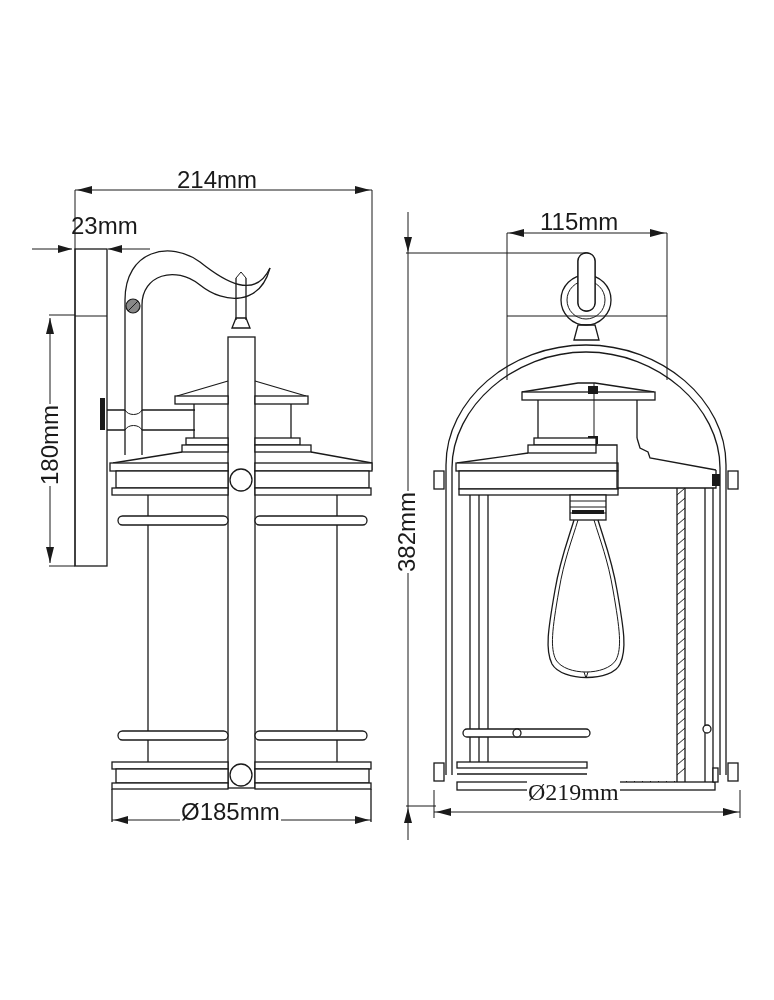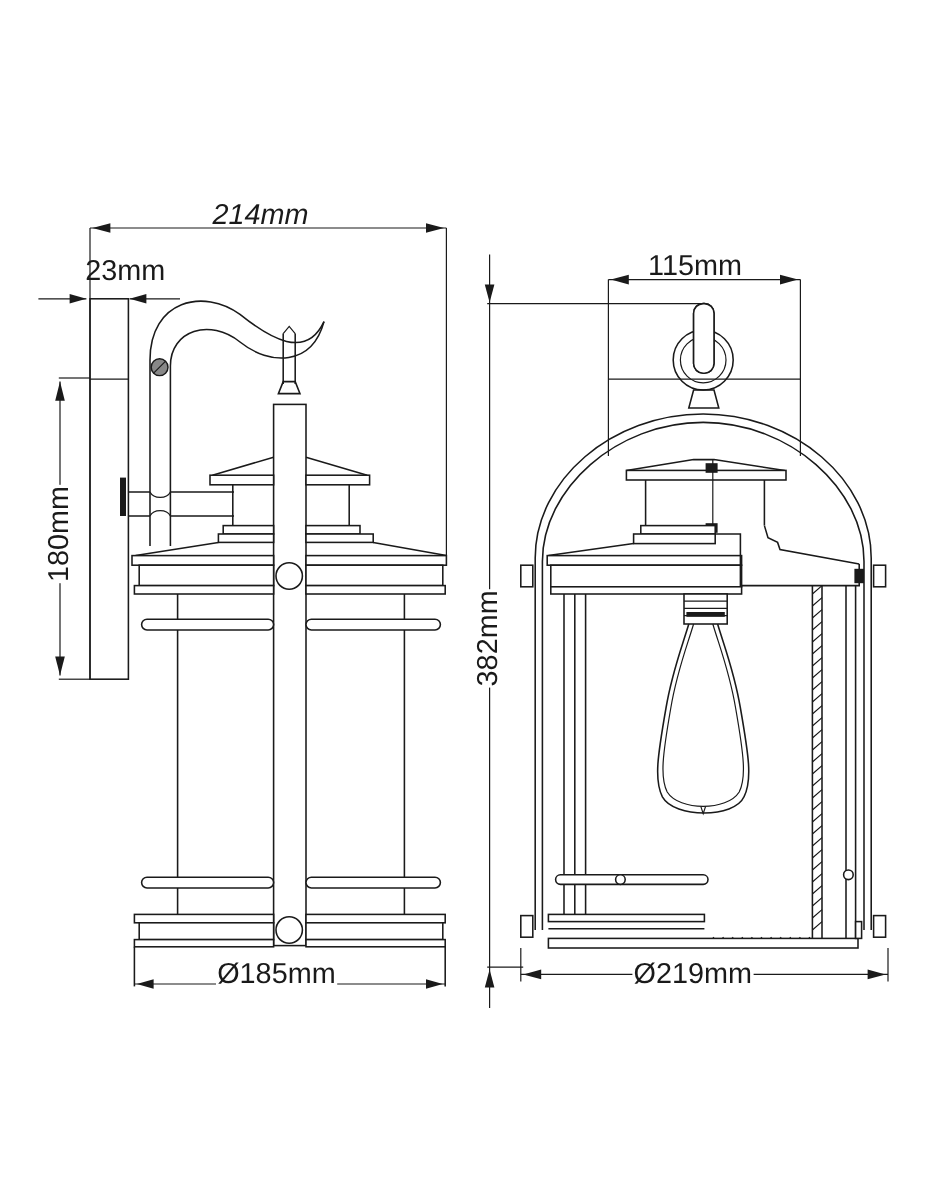--- a/index.html
+++ b/index.html
@@ -182,19 +182,19 @@
     <rect class="ln-fill" x="713" y="768" width="5" height="14"></rect>
 
     <line class="dim" x1="434" y1="790" x2="434" y2="818"></line>
     <line class="dim" x1="740" y1="790" x2="740" y2="818"></line>
     <line class="dim" x1="434" y1="812" x2="740" y2="812"></line>
     <polygon class="arrow" points="436,812 451,808 451,816"></polygon>
     <polygon class="arrow" points="738,812 723,808 723,816"></polygon>
   </g>
 </svg>
 
-<div class="lbl plain" style="left:176px; top:168px;font-style:italic;">214mm</div>
+<div class="lbl plain" style="left:176px; top:168px;">214mm</div>
 <div class="lbl plain" style="left:70px; top:214px;">23mm</div>
 <div class="lbl vlbl" style="left:38px; top:486px;">180mm</div>
 <div class="lbl" style="left:180px; top:800px;">Ø185mm</div>
 <div class="lbl plain" style="left:539px; top:210px;">115mm</div>
 <div class="lbl vlbl" style="left:395px; top:573px;">382mm</div>
-<div class="lbl" style="left:527px; top:800px;">Ø219mm</div>
+<div class="lbl" style="left:527px; top:780px;font-family:Liberation Serif, serif;">Ø219mm</div>
 
 </body></html>

